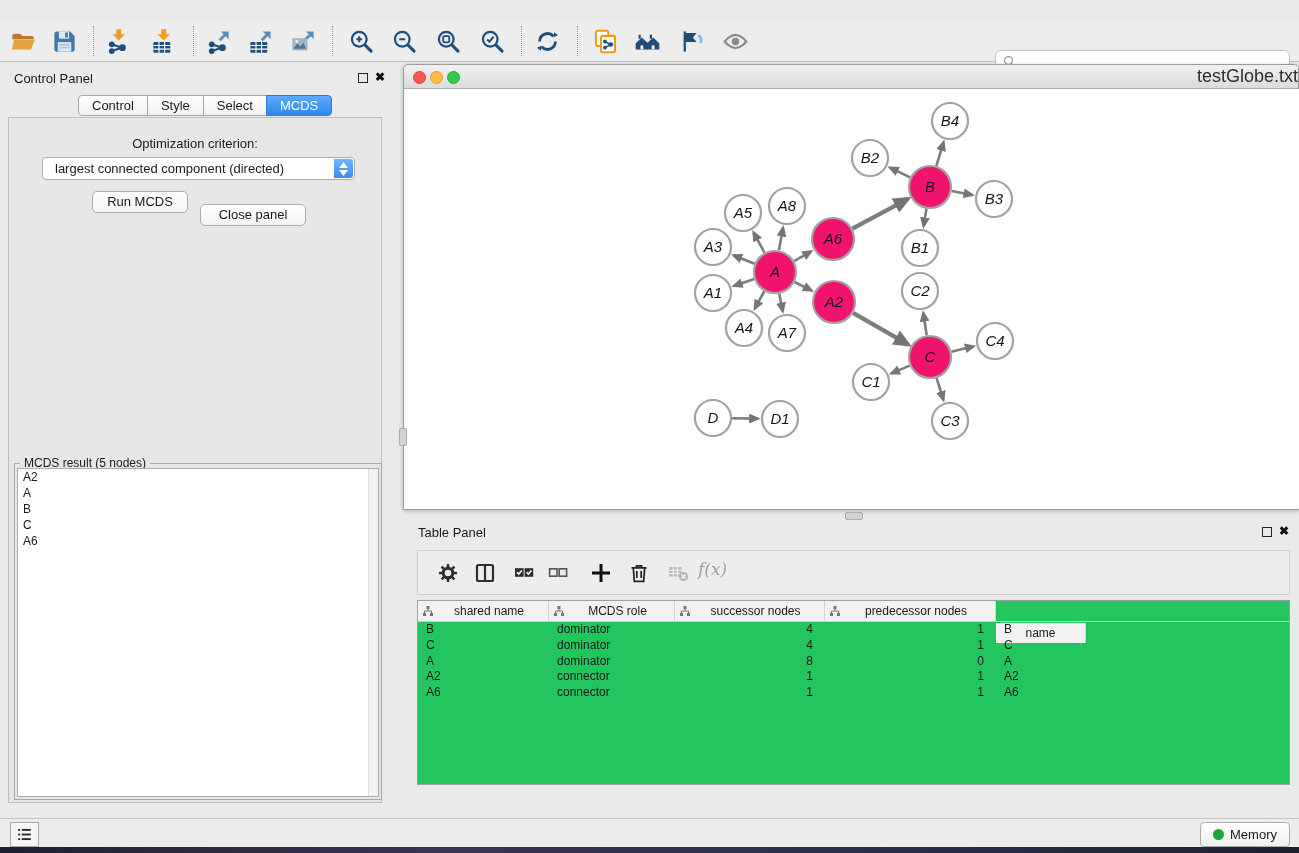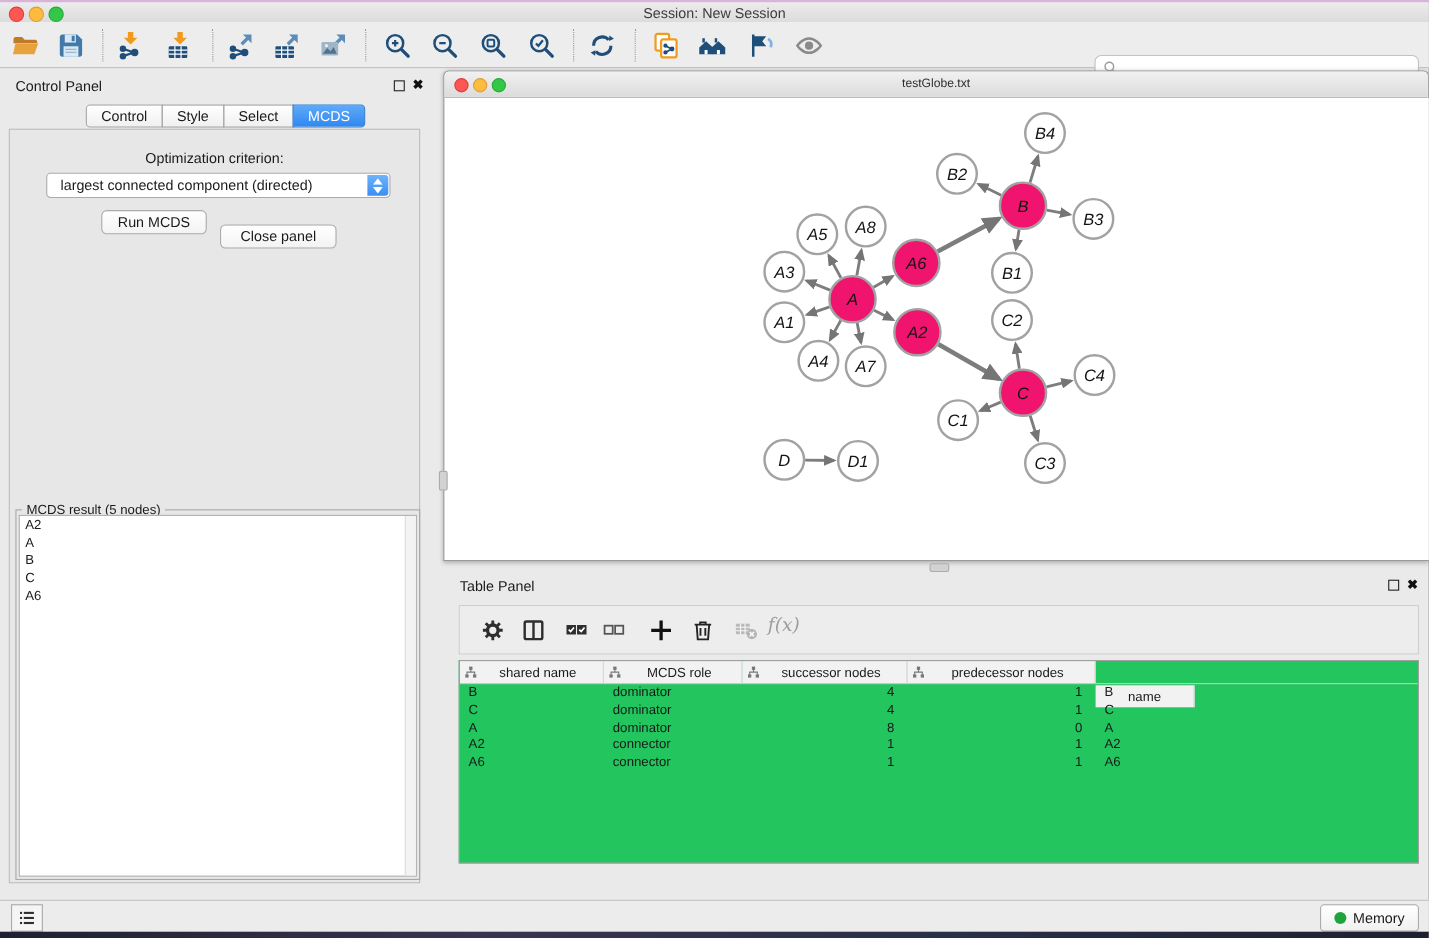--- a/index.html
+++ b/index.html
@@ -46,21 +46,21 @@
   .grouptitle{position:absolute;top:-8px;left:5px;background:#E7E7E7;padding:0 4px;font-size:12px;}
   .resultlist{position:absolute;left:2px;top:4px;right:2px;bottom:2px;background:#fff;border:1px solid #ABABAB;overflow:hidden;}
   .scrolltrack{position:absolute;right:0;top:0;bottom:0;width:9px;background:#F3F3F3;border-left:1px solid #DDD;}
   .ritem{font-size:12px;line-height:16px;padding-left:5px;}
   
   .netwin{left:403px;top:64px;width:896px;height:446px;background:#fff;border:1px solid #9A9A9A;border-radius:5px 5px 0 0;
           box-sizing:border-box;box-shadow:0 1px 4px rgba(0,0,0,.25);}
   .nethead{position:absolute;left:0;top:0;right:0;height:23px;background:linear-gradient(#F1F1F1,#DBDBDB);
            border-bottom:1px solid #ABABAB;border-radius:5px 5px 0 0;}
   .nethead .tl{top:6px;width:11px;height:11px;}
-  .nettitle{width:100%;text-align:center;font-size:11px;color:#2e2e2e;line-height:22px;}
+  .nettitle{width:100%;text-align:right;font-size:18px;color:#2e2e2e;line-height:22px;}
   .netcanvas{position:absolute;left:1px;top:24px;width:1073px;height:420px;background:#fff;font-style:italic;}
   .grip{position:absolute;right:2px;bottom:2px;}
   .vgrip{left:399px;top:428px;width:6px;height:16px;background:#D2D2D2;border:1px solid #ACACAC;border-radius:2px;}
   .hgrip{left:845px;top:512px;width:16px;height:6px;background:#D2D2D2;border:1px solid #ACACAC;border-radius:2px;}
   
   .tpbar{left:417px;top:550px;width:873px;height:45px;background:#EDEDED;border:1px solid #CFCFCF;box-sizing:border-box;}
   .tpbtn{position:absolute;top:7px;width:30px;height:30px;display:flex;align-items:center;justify-content:center;}
   .fx{position:absolute;top:8px;font-family:"DejaVu Serif",serif;font-style:italic;font-size:17px;color:#9E9E9E;}
   .dtable{left:417px;top:600px;width:873px;height:185px;background:#22c55e;border:1px solid #9F9F9F;box-sizing:border-box;overflow:hidden;}
   .thead{display:flex;height:20px;border-bottom:1px solid #C9C9C9;}
@@ -78,26 +78,20 @@
   .membtn{position:absolute;right:9px;top:3px;width:88px;height:23px;background:linear-gradient(#FFF,#F0F0F0);
           border:1px solid #ABABAB;border-radius:4px;display:flex;align-items:center;justify-content:center;gap:6px;font-size:13px;}
   .memdot{width:11px;height:11px;border-radius:50%;background:#1FA33C;}
   .desktop{left:0;top:847px;width:1299px;height:6px;background:linear-gradient(90deg,#1E2030,#3A3350,#283048,#1E2030);}
 </style>
 </head>
 <body>
 
 <div class="screen">
 
-  <div class="abs titlebar">
-    <span class="tl r" style="left:8px;"></span>
-    <span class="tl y" style="left:26px;"></span>
-    <span class="tl g" style="left:44px;"></span>
-    <div class="wintitle">Session: New Session</div>
-  </div>
 
   <div class="abs toolbar" id="main-toolbar">
     <input class="search" placeholder="" style="">
     <span class="searchmag ic">
       <svg width="18" height="18" viewBox="0 0 24 24">
           <circle cx="10" cy="10" r="5.2" fill="none" stroke="#9A9A9A" stroke-width="1.7"></circle>
           <path d="M14.2 14.2l4.2 4.2" stroke="#9A9A9A" stroke-width="1.7"></path>
         </svg>
     </span>
   <div class="tbtn" style="left: 4px;">

